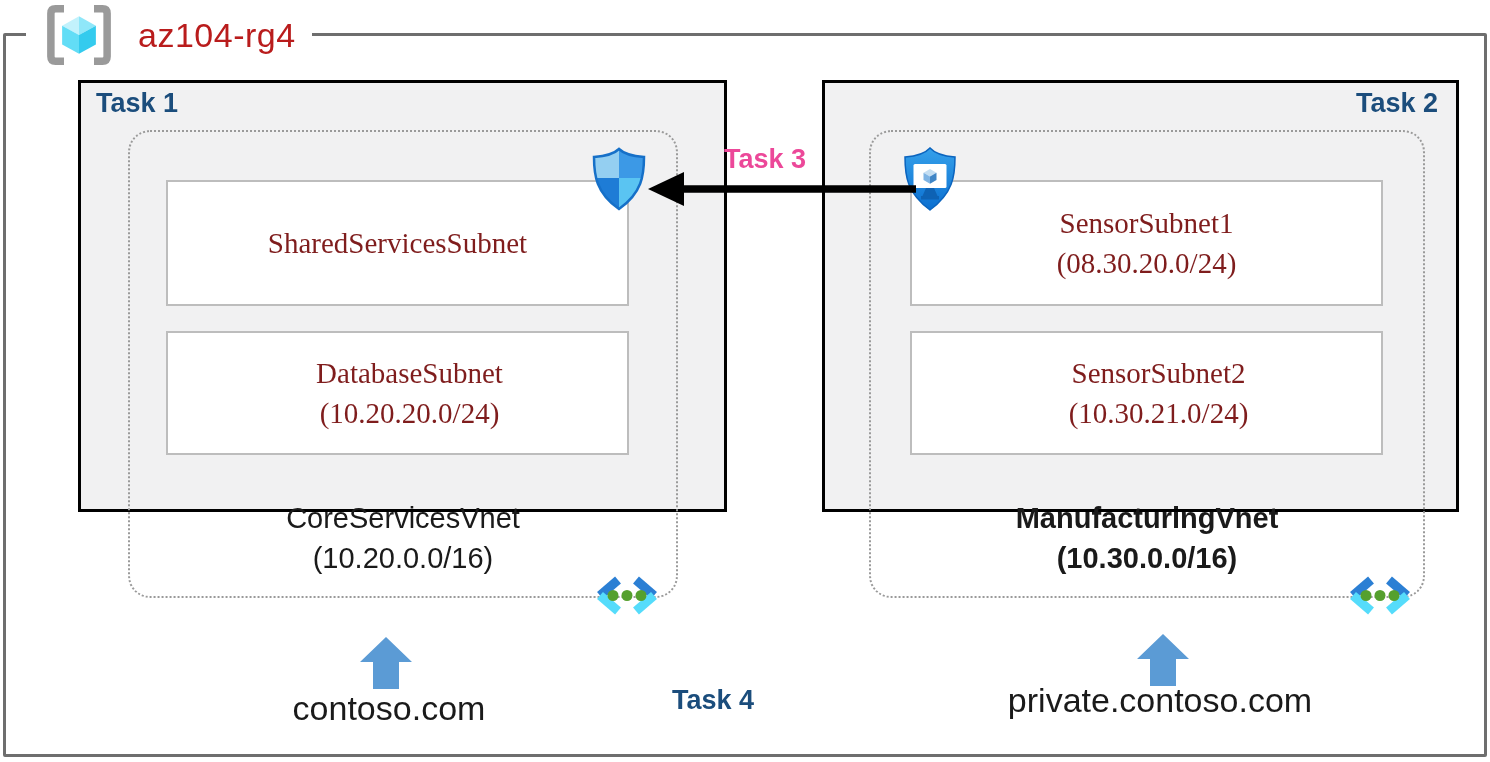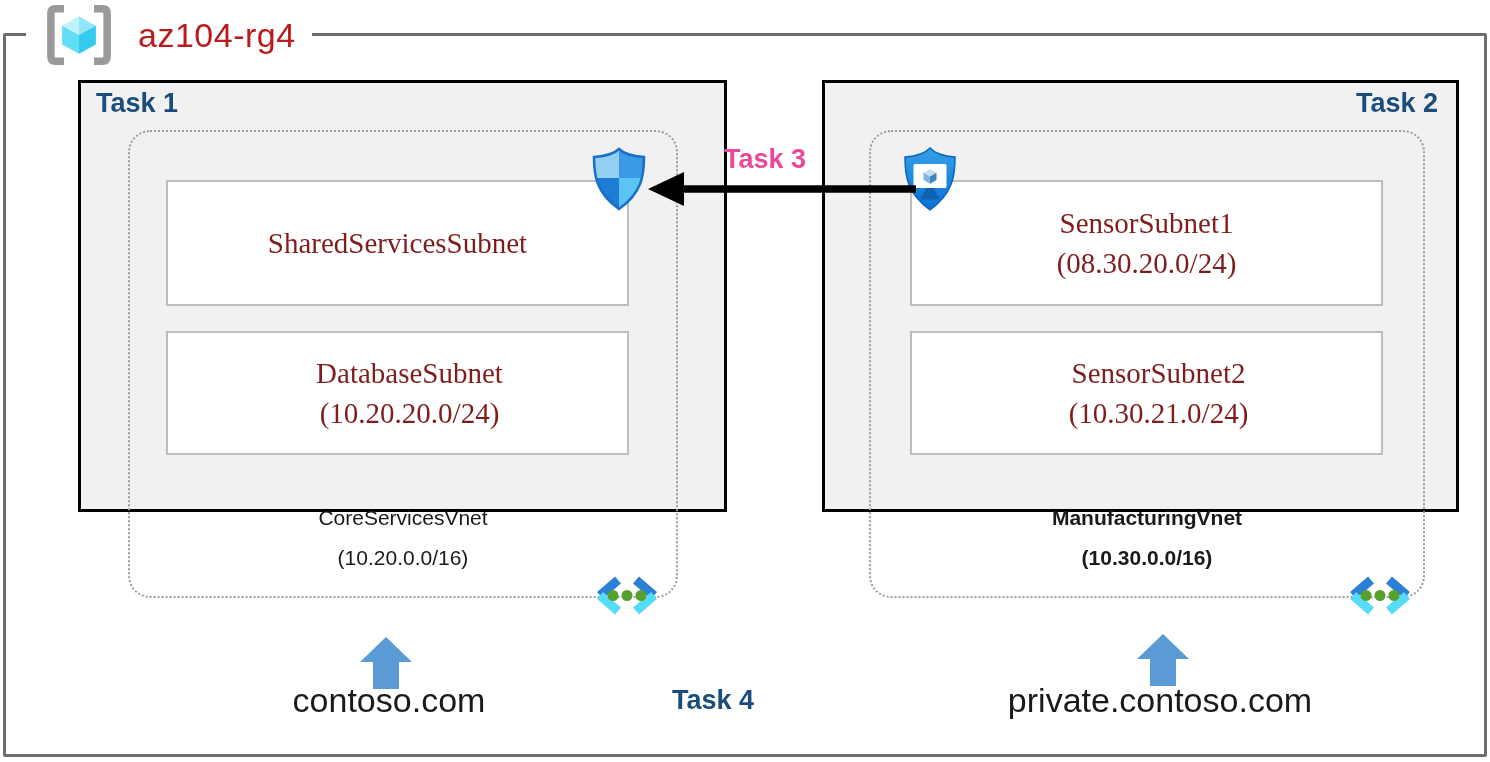--- a/index.html
+++ b/index.html
@@ -34,42 +34,42 @@
   .task-box.left  .subnet { width:463px; }
   .task-box.right .subnet { width:473px;align-items:center; }
   .subnet.s1 { top:97px;  height:126px; }
   .subnet.s2 { top:248px; height:124px;padding-left:24px; }
   .subnet span { font-size:29px; line-height:40px; color:#7f1d1d;font-family:Liberation Serif, serif; }
 
   
   .vnet-caption { position:absolute; top:415px; text-align:center; }
   .task-box.left  .vnet-caption { left:47px; width:550px; }
   .task-box.right .vnet-caption { left:44px; width:556px;font-weight:bold; }
-  .vnet-caption span { display:block; font-size:21px; line-height:40px; color:#1a1a1a; }
+  .vnet-caption span { display:block; font-size:29px; line-height:40px; color:#1a1a1a; }
 
   
   .vnet-icon { position:absolute; top:492px; width:68px; height:42px; z-index:4; }
   .task-box.left  .vnet-icon { left:512px; }
   .task-box.right .vnet-icon { left:521px; }
   .shield-icon  { position:absolute; left:509px; top:64px; width:58px; height:64px; z-index:5; }
   .bastion-icon { position:absolute; left:74px;  top:62px; width:62px; height:68px; z-index:5; }
 
   
   .t3-arrow { position:absolute; left:638px; top:168px; width:280px; height:42px; z-index:4; }
   .task3-label { position:absolute; left:715px; top:144px; width:100px; text-align:center;
                  font-size:27px; font-weight:bold; color:#ec4899; z-index:4; }
   .task4-label { position:absolute; left:672px; top:685px; width:140px; 
                  font-size:27px; font-weight:bold; color:#1b4d7c; z-index:3; }
 
   
   .block-arrow { position:absolute; width:52px; height:52px; z-index:5; }
   .block-arrow.a-left  { left:360px;  top:637px; }
   .block-arrow.a-right { left:1137px; top:634px; }
   .domain-label { position:absolute; top:681px; text-align:center; font-size:34px; color:#1a1a1a; z-index:3; }
-  .domain-label.d-left  { left:239px;  width:300px; }
+  .domain-label.d-left  { left:239px;  width:300px;margin-top:8px; }
   .domain-label.d-right { left:1000px; width:320px; }
 </style>
 </head>
 <body>
 
 <div id="stage">
 
   <div class="frame"></div>
 
   <div class="rg-label">

